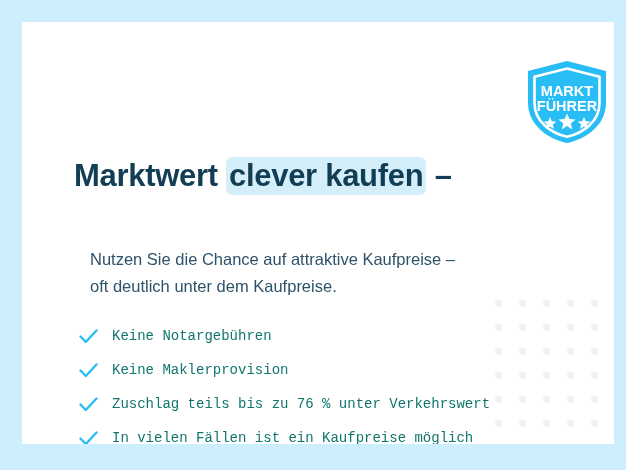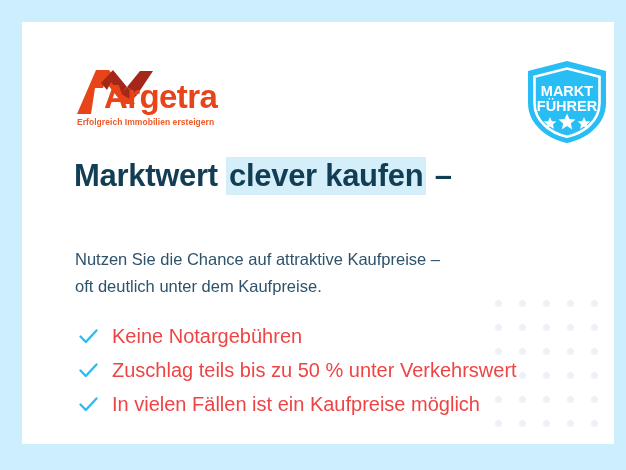--- a/index.html
+++ b/index.html
@@ -108,35 +108,35 @@
     font-size: 31px;
     font-weight: bold;
     color: #123E55;
     line-height: 1.28;
     letter-spacing: -0.3px;
   }
   .hl-line { white-space: nowrap; }
   .hl-mark {
     background: #D4EFF9;
     padding: 1px 3px 2px 3px;
-    border-radius: 1px;
+    border-radius: 6px;
   }
 
   
   .subhead {
     position: absolute;
     left: 53px;
     top: 224px;
     width: 520px;
     font-size: 16.5px;
     color: #2D526B;
     line-height: 1.62;
     font-weight: normal;
   }
-  .sub-line { white-space: nowrap; }
+  .sub-line { white-space: nowrap; margin-left: 15px; }
 
   
   .bullets {
     position: absolute;
     left: 56px;
     top: 297px;
     width: 470px;
   }
   .bullet {
     display: flex;
@@ -144,24 +144,25 @@
     height: 34px;
   }
   .check {
     flex: 0 0 auto;
     width: 21px;
     height: 21px;
     margin-right: 13px;
     display: block;
   }
   .bullet-label {
-    font-size: 20px;
-    color: #ef4444;
+    font-size: 14px;
+    color: #0f766e;
     white-space: nowrap;
     line-height: 1;
+    font-family: Liberation Mono, monospace;
   }
 </style>
 </head>
 <body>
 
 <div class="stage">
   <div class="card">
 
     <div class="dot-pattern">
         <div class="dot-row">
@@ -201,33 +202,20 @@
         </div>
         <div class="dot-row">
           <span class="dot"></span>
           <span class="dot"></span>
           <span class="dot"></span>
           <span class="dot"></span>
           <span class="dot"></span>
         </div>
       </div>
 
-    <div class="logo">
-      <div class="logo-mark">
-        <svg width="140" height="46" viewBox="0 0 140 46" xmlns="http://www.w3.org/2000/svg">
-          <polygon points="14,46 0,46 19,2 32,2 26,20 18,20" fill="#E8441A"></polygon>
-          <polygon points="19,2 32,2 58,36 46,36" fill="#E8441A"></polygon>
-          <polygon points="24,15 36,2 50,19 44,26 34,14 30,22" fill="#A52718"></polygon>
-          <polygon points="50,19 63,3 76,3 60,27" fill="#A52718"></polygon>
-          <polygon points="44,26 50,19 60,27 55,32" fill="#A52718"></polygon>
-        </svg>
-      </div>
-      <div class="logo-word">Argetra</div>
-      <div class="logo-tagline">Erfolgreich Immobilien ersteigern</div>
-    </div>
 
     <div class="badge">
       <svg width="86" height="86" viewBox="0 0 86 86" xmlns="http://www.w3.org/2000/svg">
         <path d="M43 2 L82 12 L82 44 C82 66 62 80 43 84 C24 80 4 66 4 44 L4 12 Z" fill="#29BDF5"></path>
         <path d="M43 9.5 L75.5 17.8 L75.5 44 C75.5 62.5 59 74.3 43 77.8 C27 74.3 10.5 62.5 10.5 44 L10.5 17.8 Z" fill="none" stroke="#FFFFFF" stroke-width="2.6"></path>
         <text x="43" y="37" text-anchor="middle" fill="#FFFFFF" font-family="Liberation Sans, sans-serif" font-size="14.5" font-weight="bold">MARKT</text>
         <text x="43" y="52" text-anchor="middle" fill="#FFFFFF" font-family="Liberation Sans, sans-serif" font-size="14.5" font-weight="bold">FÜHRER</text>
         <g fill="#FFFFFF">
           <polygon points="26,58 27.8,62.2 32.3,62.5 28.9,65.5 30,69.9 26,67.4 22,69.9 23.1,65.5 19.7,62.5 24.2,62.2"></polygon>
           <polygon points="43,54.5 45.4,60.1 51.5,60.5 46.8,64.4 48.3,70.4 43,67.1 37.7,70.4 39.2,64.4 34.5,60.5 40.6,60.1"></polygon>
@@ -253,21 +241,29 @@
           </svg>
         </span>
         <span class="bullet-label">Keine Notargebühren</span>
       </div>
       <div class="bullet">
         <span class="check">
           <svg width="21" height="21" viewBox="0 0 21 21" xmlns="http://www.w3.org/2000/svg">
             <polyline points="2.5,10.5 7.8,16 18.5,4.5" fill="none" stroke="#29BDF5" stroke-width="2.4" stroke-linecap="round" stroke-linejoin="round"></polyline>
           </svg>
         </span>
-        <span class="bullet-label">Zuschlag teils bis zu 50 % unter Verkehrswert</span>
+        <span class="bullet-label">Keine Maklerprovision</span>
+      </div>
+      <div class="bullet">
+        <span class="check">
+          <svg width="21" height="21" viewBox="0 0 21 21" xmlns="http://www.w3.org/2000/svg">
+            <polyline points="2.5,10.5 7.8,16 18.5,4.5" fill="none" stroke="#29BDF5" stroke-width="2.4" stroke-linecap="round" stroke-linejoin="round"></polyline>
+          </svg>
+        </span>
+        <span class="bullet-label">Zuschlag teils bis zu 76 % unter Verkehrswert</span>
       </div>
       <div class="bullet">
         <span class="check">
           <svg width="21" height="21" viewBox="0 0 21 21" xmlns="http://www.w3.org/2000/svg">
             <polyline points="2.5,10.5 7.8,16 18.5,4.5" fill="none" stroke="#29BDF5" stroke-width="2.4" stroke-linecap="round" stroke-linejoin="round"></polyline>
           </svg>
         </span>
         <span class="bullet-label">In vielen Fällen ist ein Kaufpreise möglich</span>
       </div>
     </div>

